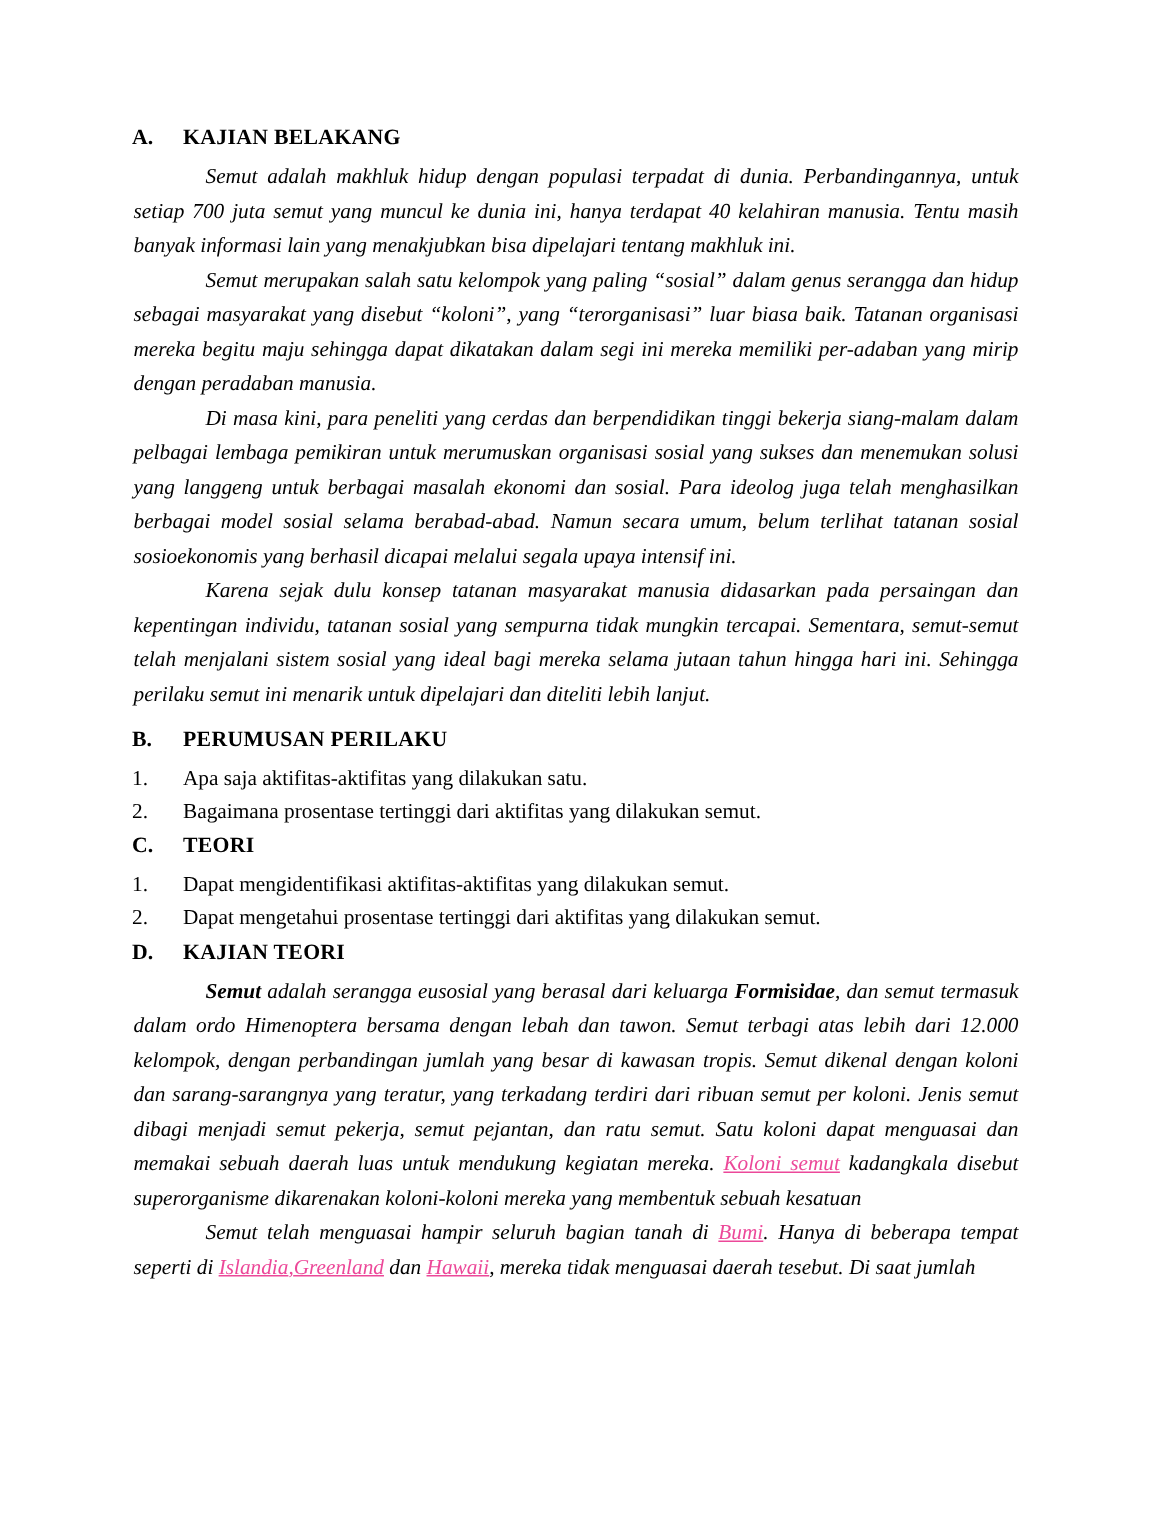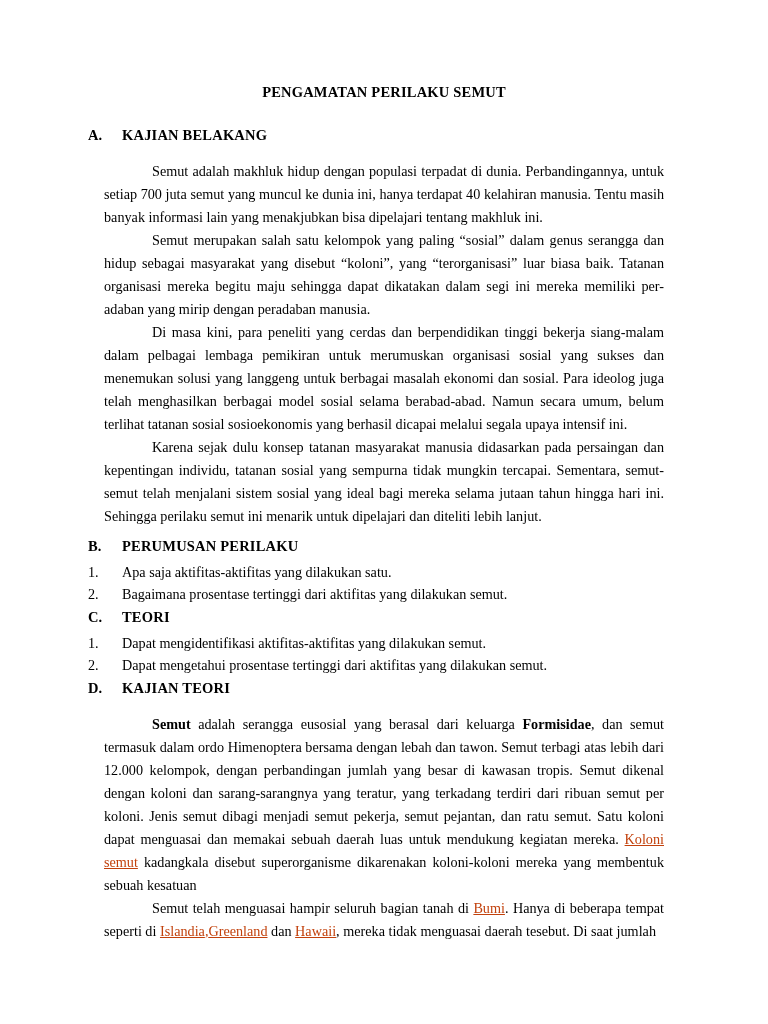--- a/index.html
+++ b/index.html
@@ -39,21 +39,22 @@
     width: 34px;
     flex: 0 0 34px;
   }
   .section-head .heading {
     letter-spacing: 0.2px;
   }
   .body-block {
     font-size: 14.2px;
     line-height: 1.62;
     text-align: justify;
-    margin: 16px;
+    margin: 1px;
+    font-style: italic;
   }
   .body-block p {
     margin: 0;
     text-indent: 48px;
   }
   .gap-b { margin-bottom: 10px; }
   ol.numlist {
     list-style: none;
     margin: 0 0 4px 0;
     padding: 0;
@@ -66,30 +67,29 @@
   }
   ol.numlist li .num {
     width: 34px;
     flex: 0 0 34px;
   }
   ol.numlist li .txt {
     flex: 1 1 auto;
   }
   .b { font-weight: bold; }
   .lnk {
-    color: #c2410c;
+    color: #ec4899;
     text-decoration: underline;
   }
 </style>
 </head>
 <body>
 
 <div class="page">
 
-  <div class="doc-title">PENGAMATAN PERILAKU SEMUT</div>
 
   <div class="section-head">
     <span class="letter">A.</span>
     <span class="heading">KAJIAN BELAKANG</span>
   </div>
 
   <div class="body-block gap-b">
     <p>Semut adalah makhluk hidup dengan populasi terpadat di dunia. Perbandingannya, untuk setiap 700 juta semut yang muncul ke dunia ini, hanya terdapat 40 kelahiran manusia. Tentu masih banyak informasi lain yang menakjubkan bisa dipelajari tentang makhluk ini.</p>
     <p>Semut merupakan salah satu kelompok yang paling “sosial” dalam genus serangga dan hidup sebagai masyarakat yang disebut “koloni”, yang “terorganisasi” luar biasa baik. Tatanan organisasi mereka begitu maju sehingga dapat dikatakan dalam segi ini mereka memiliki per-adaban yang mirip dengan peradaban manusia.</p>
     <p>Di masa kini, para peneliti yang cerdas dan berpendidikan tinggi bekerja siang-malam dalam pelbagai lembaga pemikiran untuk merumuskan organisasi sosial yang sukses dan menemukan solusi yang langgeng untuk berbagai masalah ekonomi dan sosial. Para ideolog juga telah menghasilkan berbagai model sosial selama berabad-abad. Namun secara umum, belum terlihat tatanan sosial sosioekonomis yang berhasil dicapai melalui segala upaya intensif ini.</p>

